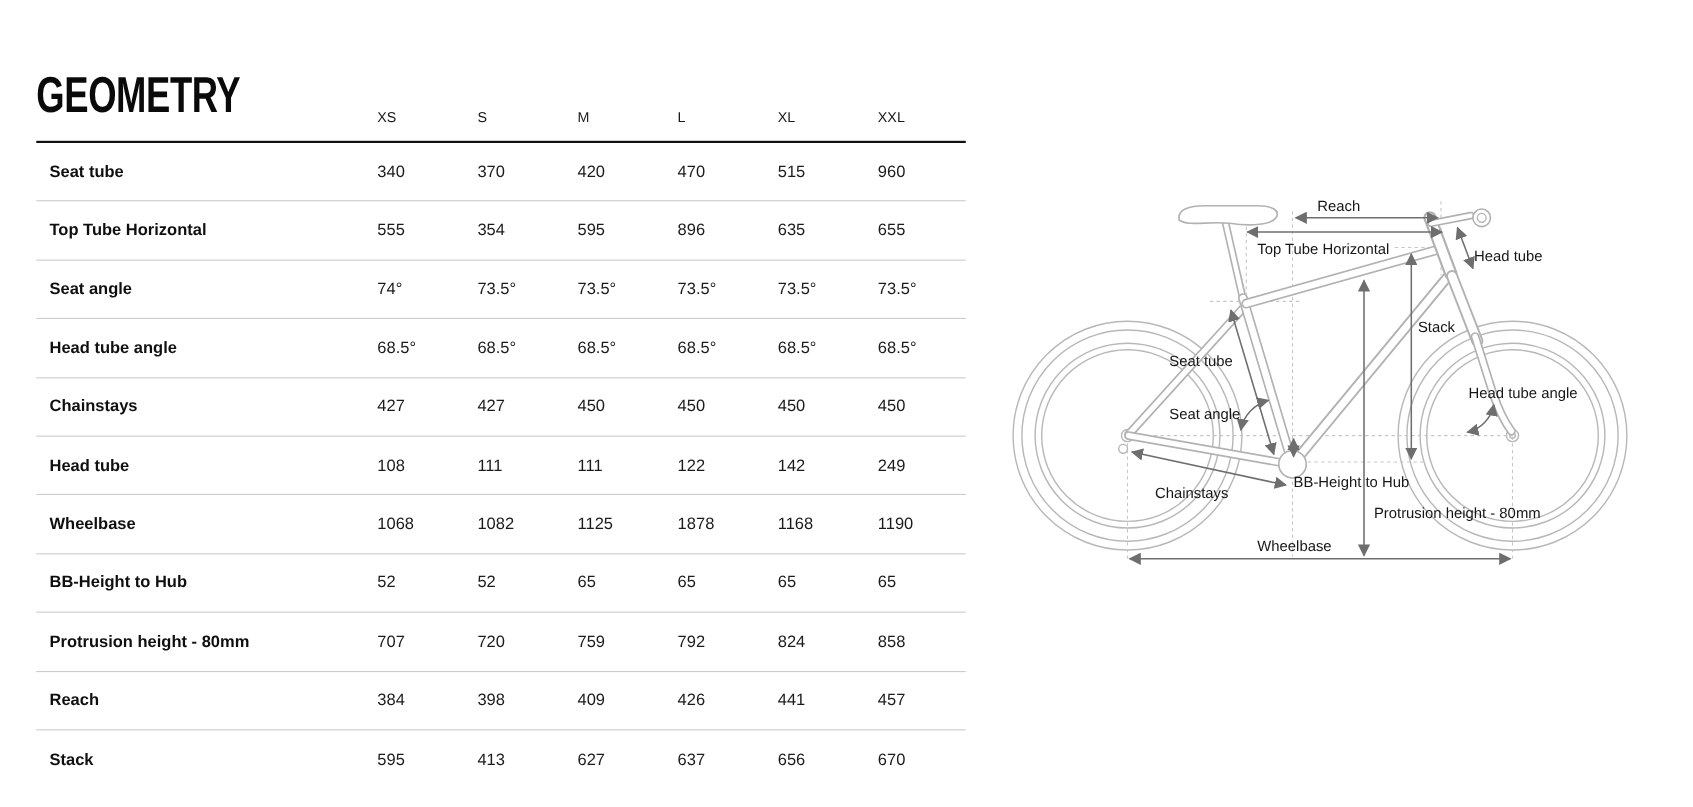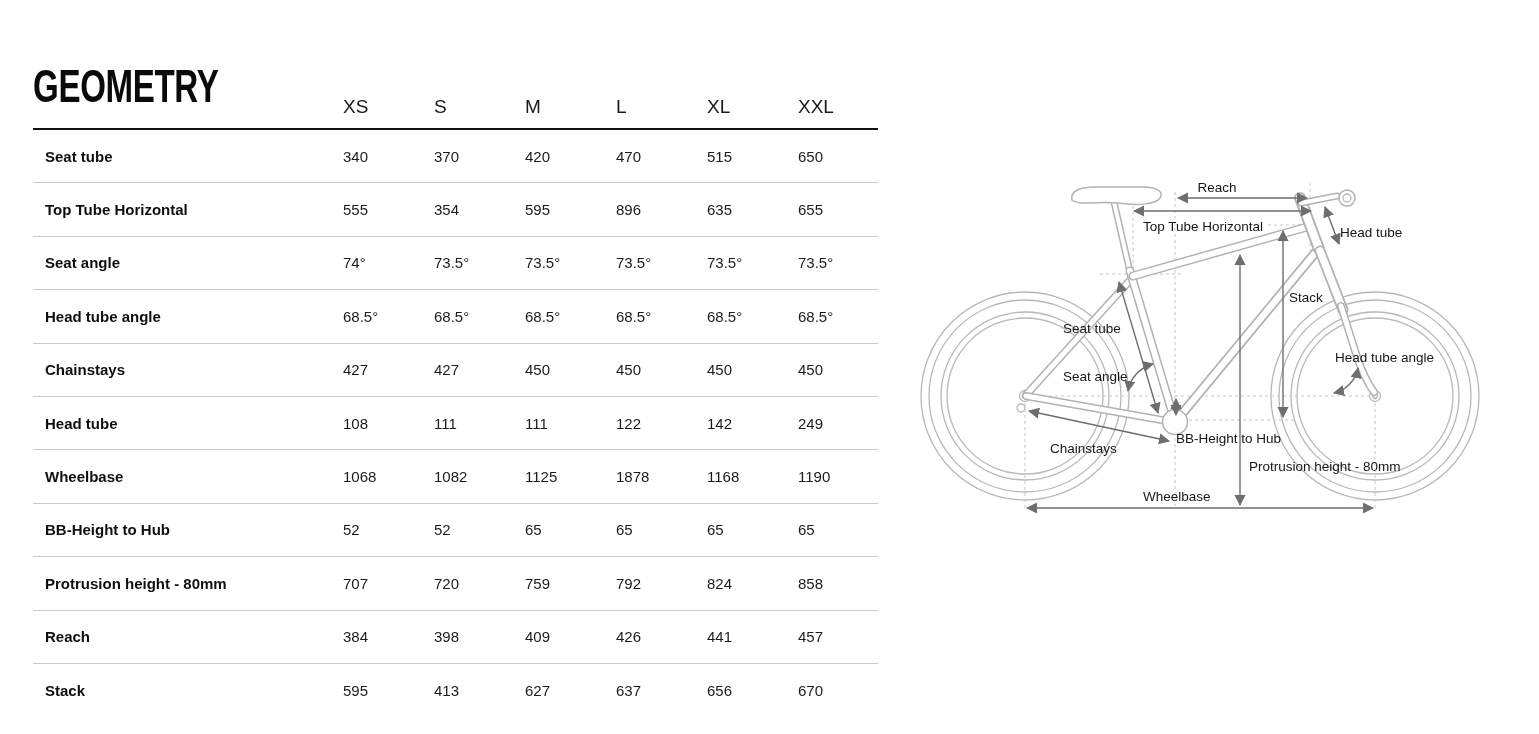--- a/index.html
+++ b/index.html
@@ -13,21 +13,21 @@
     font-size:46px; font-weight:700; letter-spacing:-0.5px; color:#0a0a0a;
     transform:scaleX(0.72); transform-origin:left center; white-space:nowrap;
   }
   .geo-table { position:absolute; left:33px; top:85px; width:845px; }
   .thead, .trow {
     display:grid;
     grid-template-columns:310px repeat(6, 91px);
     align-items:center;
   }
   .thead { height:43px; border-bottom:2.5px solid #111; }
-  .hcell { font-size:19px; color:#1a1a1a; }
+  .hcell { font-size:13px; color:#1a1a1a; }
   .trow { height:53.4px; border-bottom:1px solid #cbcbcb; box-sizing:border-box; }
   .trow:last-child { border-bottom:none; }
   .rlabel { font-size:15px; font-weight:700; color:#0f0f0f; padding-left:12px; }
   .vcell { font-size:15px; color:#1b1b1b; }
   .diagram-panel { position:absolute; left:910px; top:150px; width:620px; height:410px; }
   svg text {
     font-family:"Liberation Sans", sans-serif;
     font-size:13.5px; fill:#161616;
   }
   .tube-o { fill:none; stroke:#b2b2b2; stroke-linecap:round; }
@@ -55,21 +55,21 @@
       <div class="hcell">XXL</div>
     </div>
   <div>
       <div class="trow">
         <div class="rlabel">Seat tube</div>
         <div class="vcell">340</div>
         <div class="vcell">370</div>
         <div class="vcell">420</div>
         <div class="vcell">470</div>
         <div class="vcell">515</div>
-        <div class="vcell">650</div>
+        <div class="vcell">960</div>
       </div>
       <div class="trow">
         <div class="rlabel">Top Tube Horizontal</div>
         <div class="vcell">555</div>
         <div class="vcell">354</div>
         <div class="vcell">595</div>
         <div class="vcell">896</div>
         <div class="vcell">635</div>
         <div class="vcell">655</div>
       </div>

